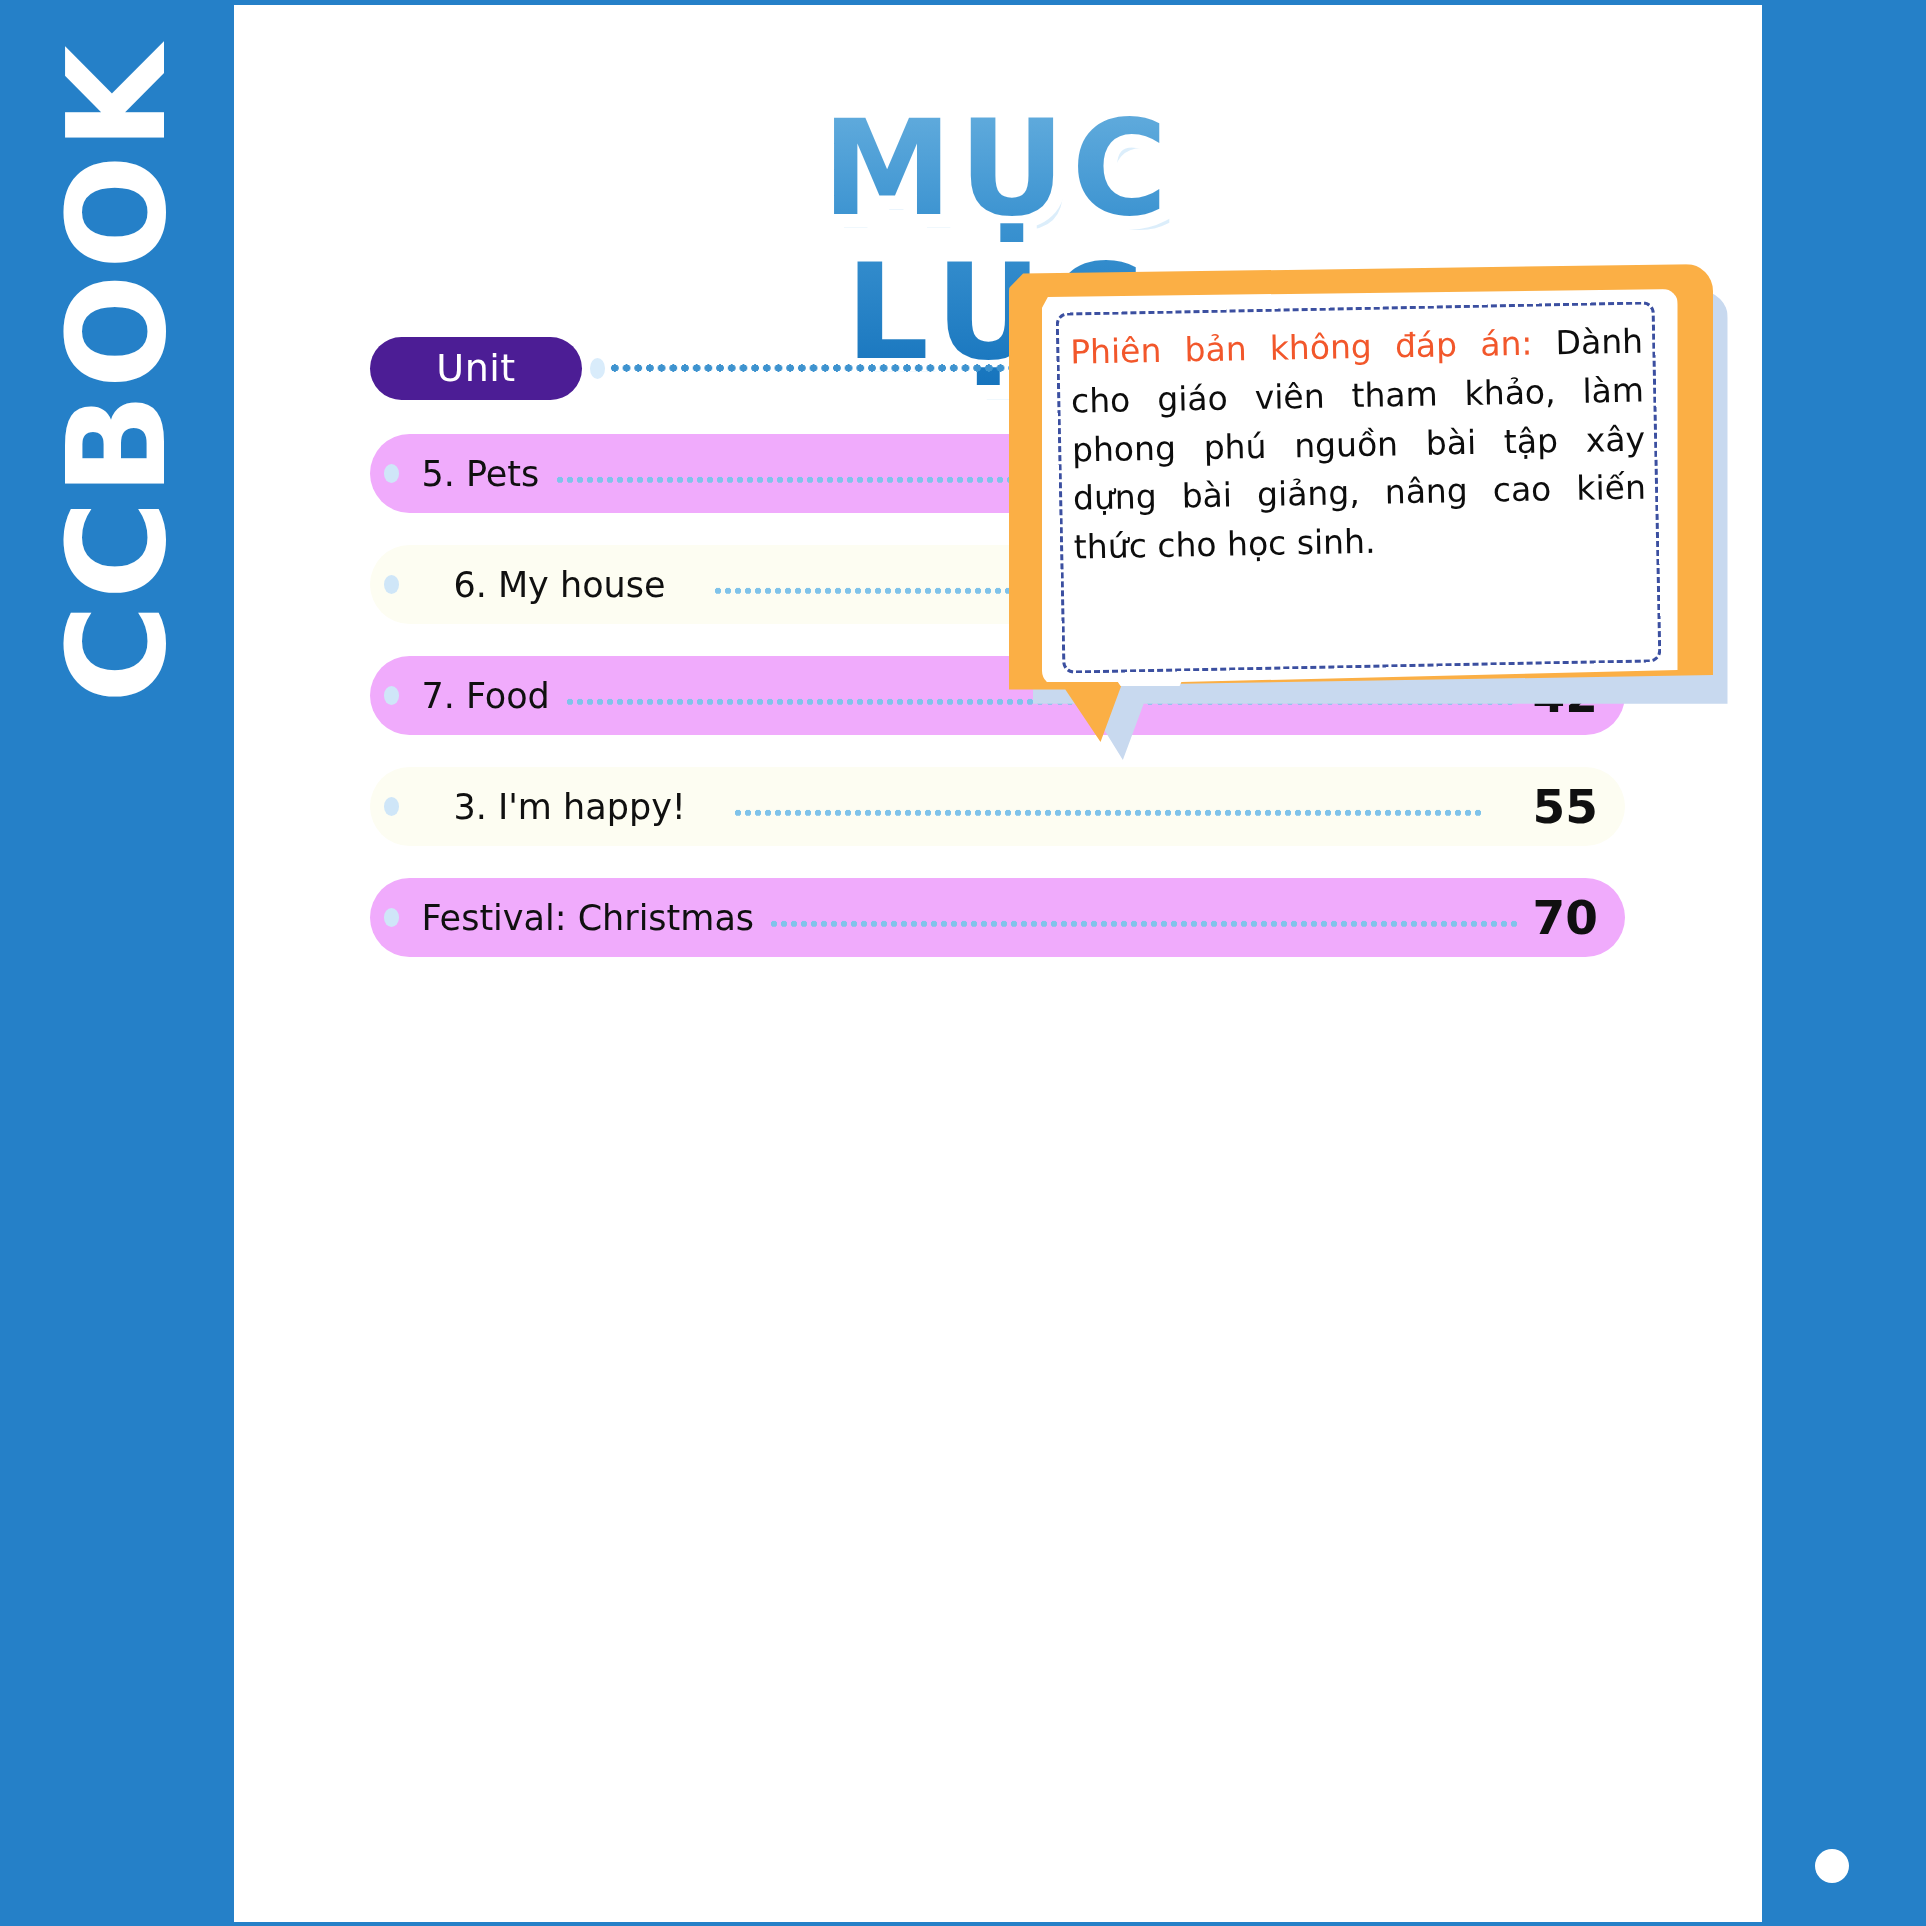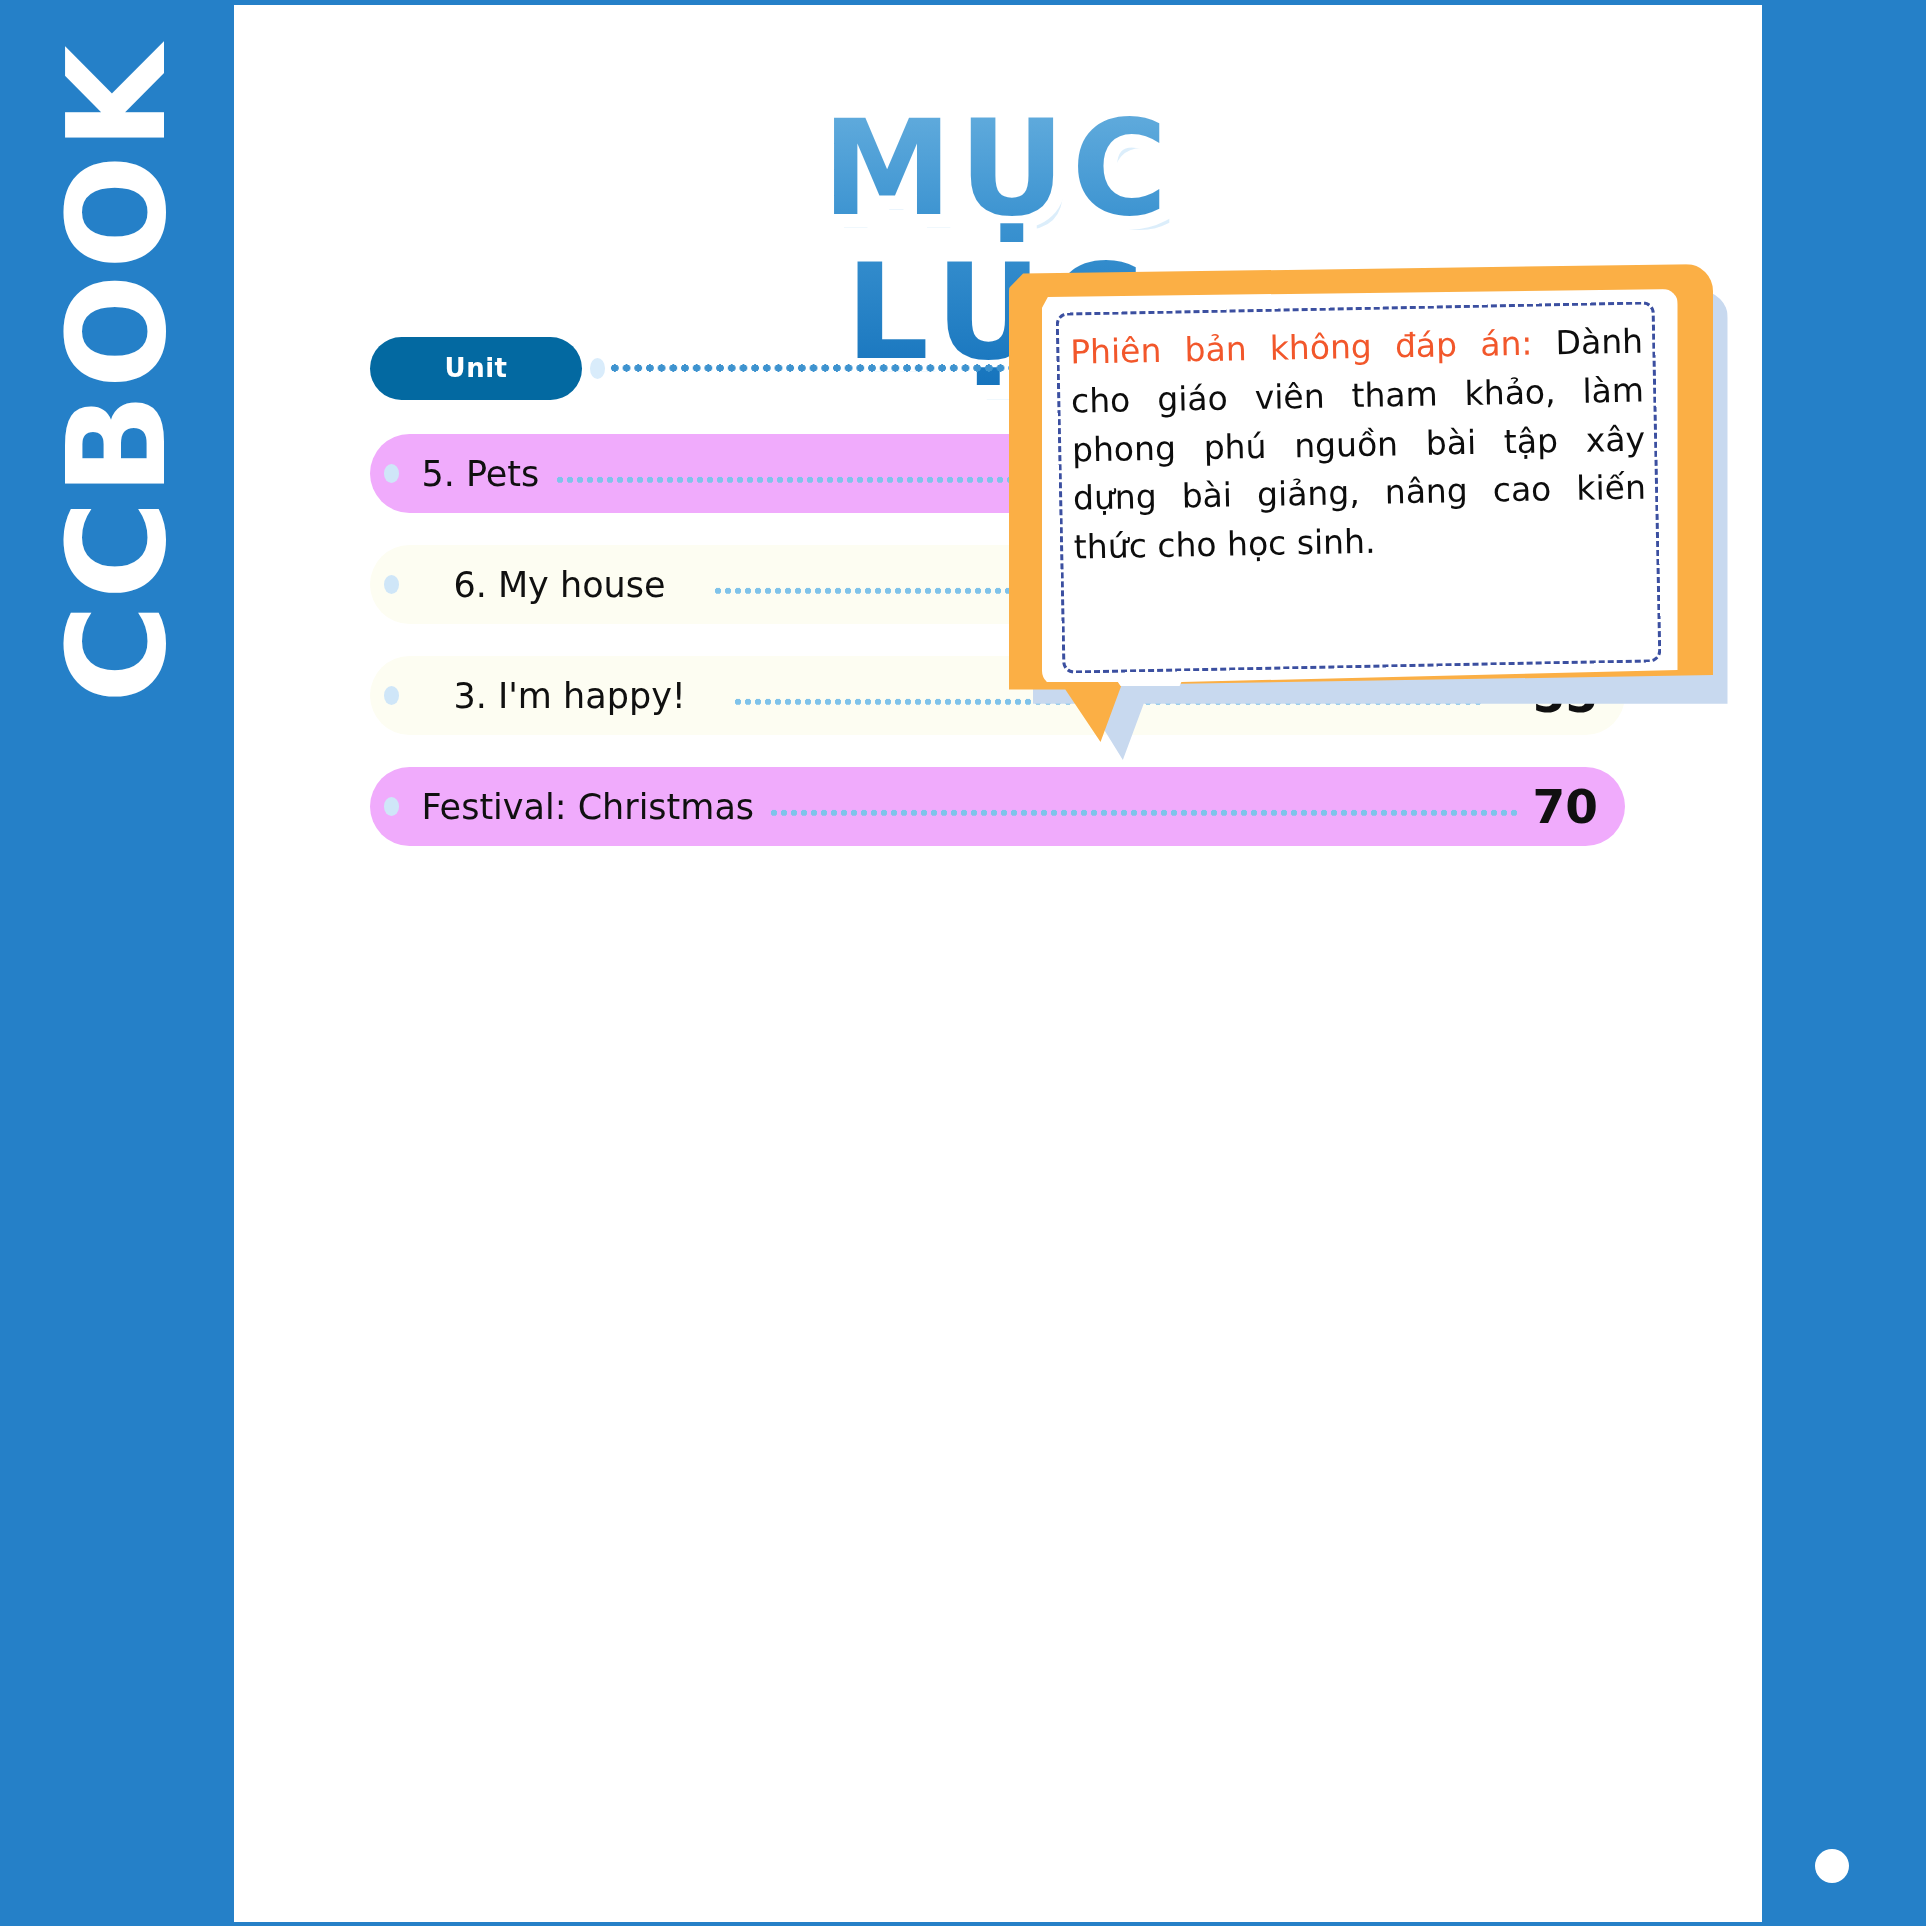--- a/index.html
+++ b/index.html
@@ -149,27 +149,27 @@
   .unit-row {
     position: relative;
     height: 68px;
     display: flex;
     align-items: center;
   }
   #unit-badge {
     width: 212px;
     height: 63px;
     border-radius: 32px;
-    background: #0369a1;
+    background: #4c1d95;
     color: #ffffff;
     display: flex;
     align-items: center;
     justify-content: center;
-    font-size: 26px;
-    font-weight: 700;
+    font-size: 38px;
+    font-weight: 400;
     font-family: "DejaVu Sans", sans-serif;
     letter-spacing: 0.5px;
     flex: 0 0 auto;
   }
   .lead-dot {
     width: 15.3px;
     height: 21px;
     border-radius: 50%;
     background: #d9ecfb;
     margin-left: 8.1px;
@@ -345,20 +345,26 @@
           <div class="row-label">5. Pets</div>
           <div class="row-dots"></div>
           <div class="row-page"></div>
         </div>
         <div class="toc-row tint-yellow">
           <div class="row-bullet"></div>
           <div class="row-label">6. My house</div>
           <div class="row-dots"></div>
           <div class="row-page"></div>
         </div>
+        <div class="toc-row tint-blue">
+          <div class="row-bullet"></div>
+          <div class="row-label">7. Food</div>
+          <div class="row-dots"></div>
+          <div class="row-page">42</div>
+        </div>
         <div class="toc-row tint-yellow">
           <div class="row-bullet"></div>
           <div class="row-label">3. I'm happy!</div>
           <div class="row-dots"></div>
           <div class="row-page">55</div>
         </div>
         <div class="toc-row tint-blue">
           <div class="row-bullet"></div>
           <div class="row-label">Festival: Christmas</div>
           <div class="row-dots"></div>

